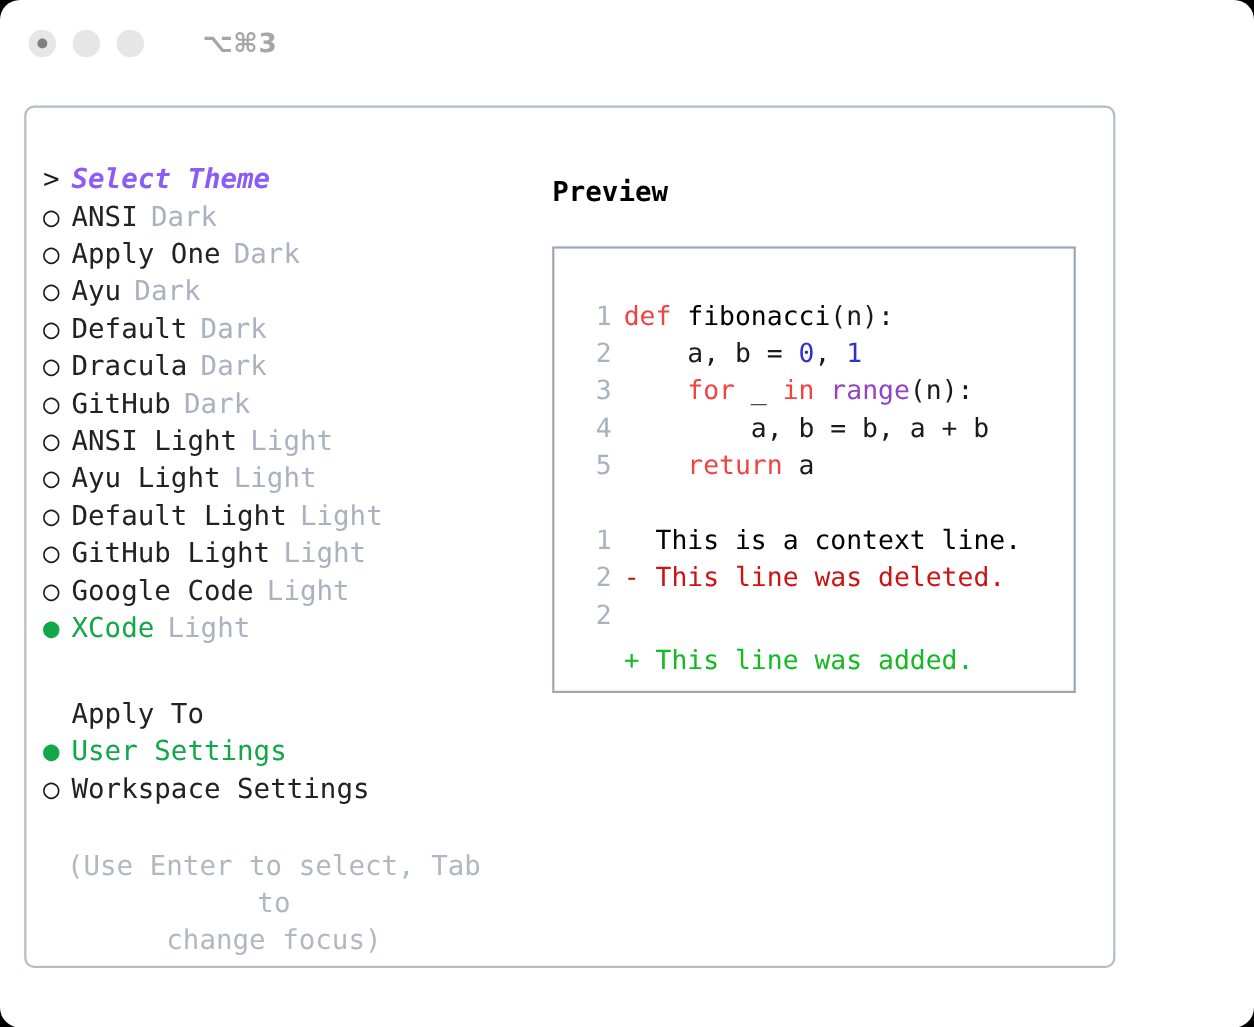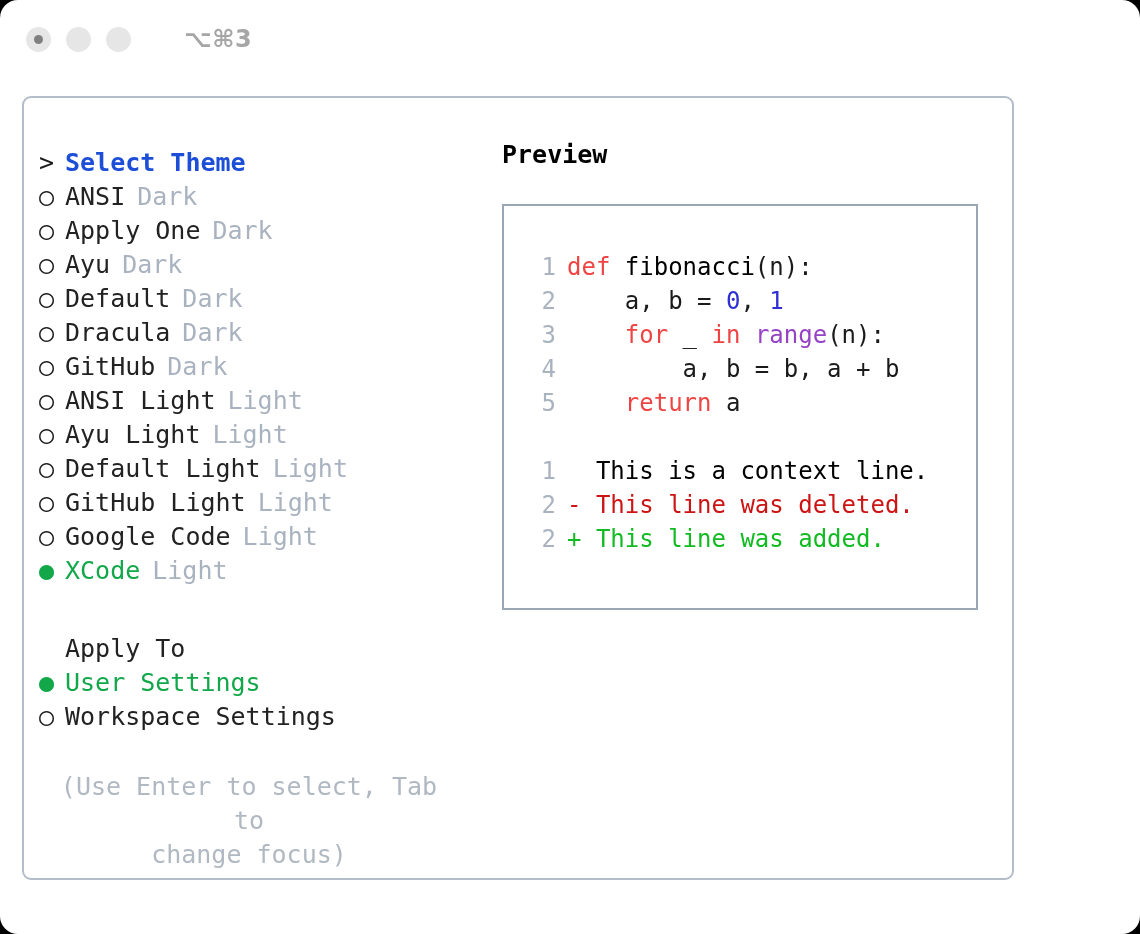--- a/index.html
+++ b/index.html
@@ -104,21 +104,22 @@
   }
   .marker.sel {
     color: #12a84a;
   }
   .marker.blank { color: transparent; }
   .label {
     color: #222222;
   }
   .header-row .label {
     font-weight: bold;
-    color: #1d4ed8;
+    color: #8b5cf6;
+    font-style: italic;
   }
   .row.selected .label {
     color: #12a84a;
   }
   .variant {
     color: #a9b3c0;
     margin-left: 12px;
   }
   .section-gap { height: 44px; }
   .hint {
@@ -127,21 +128,21 @@
     font-size: 25px;
     line-height: 34px;
     width: 420px;
     text-align: center;
   }
 
   
   .right-col {
     position: absolute;
     left: 478px;
-    top: 40px;
+    top: 60px;
     width: 500px;
   }
   .preview-title {
     font-size: 25px;
     font-weight: bold;
     color: #000000;
     line-height: 34px;
   }
   .preview-box {
     margin-top: 32px;
@@ -169,21 +170,21 @@
   .blank-line { height: 34px; }
 
   
   .t-kw   { color: #ef4444; }
   .t-fn   { color: #000000; }
   .t-num  { color: #2f2fd4; }
   .t-bi   { color: #9642c4; }
   .t-plain{ color: #1a1a1a; }
   .t-ctx  { color: #000000; }
   .t-del  { color: #cc1414; }
-  .t-add  { color: #12bb22; }
+  .t-add  { color: #12bb22; margin-top: 41px; }
 </style>
 </head>
 <body>
 
 <div class="page">
 
   <div class="titlebar">
     <div class="dot">
       <div class="dot-inner"></div>
     </div>

